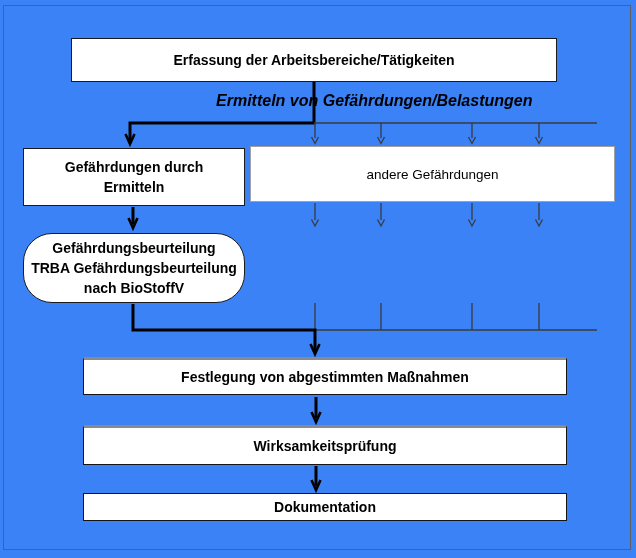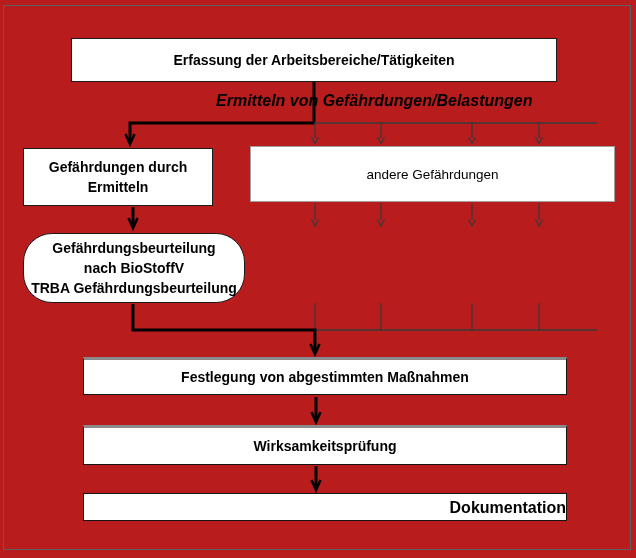--- a/index.html
+++ b/index.html
@@ -1,20 +1,20 @@
 <!DOCTYPE html>
 <html><head>
 <meta charset="utf-8">
 <style>
   html, body { margin: 0; padding: 0; background: #fff; }
   #canvas {
     position: relative;
     width: 636px;
     height: 558px;
-    background: #b91c1c;
+    background: #3b82f6;
     font-family: "Liberation Sans", sans-serif;
     color: #000;
     overflow: hidden;
   }
   #outer-frame {
     position: absolute;
     left: 3px; top: 5px;
     width: 626px; height: 543px;
     border: 1.5px solid #5f5f5f;
     pointer-events: none;
@@ -37,21 +37,21 @@
   }
   .node span { display: block; }
   .black-box { border: 1.6px solid #1a1a1a; font-weight: bold; font-size: 14px; line-height: 20px; }
   .gray-box  { border: 1.2px solid #a0a0a0; font-weight: normal; font-size: 13.5px; line-height: 19px; }
   .wide-box  {
     border: 1.2px solid #141414;
     border-top: 3px solid #8a8a8a;
     font-weight: bold; font-size: 14px;
   }
   .plain-top { border: 1.3px solid #1a1a1a; font-weight: bold; font-size: 14px; }
-  .doc-box   { border: 1.2px solid #141414; font-weight: bold; font-size: 16px; align-items: flex-end; }
+  .doc-box   { border: 1.2px solid #141414; font-weight: bold; font-size: 14px; }
   #flow-label {
     position: absolute;
     left: 216px; top: 92px;
     font-size: 16px;
     font-weight: bold;
     font-style: italic;
     white-space: nowrap;
   }
 </style>
 </head>
@@ -122,33 +122,33 @@
   </svg>
 
   <div id="outer-frame"></div>
 
   <div class="node plain-top" style="left:71px; top:38px; width:486px; height:44px;">
     <span>Erfassung der Arbeitsbereiche/Tätigkeiten</span>
   </div>
 
   <div id="flow-label">Ermitteln von Gefährdungen/Belastungen</div>
 
-  <div class="node black-box" style="left:23px; top:148px; width:190px; height:58px;">
+  <div class="node black-box" style="left:23px; top:148px; width:222px; height:58px;">
     <span>Gefährdungen durch</span>
     <span>Ermitteln</span>
   </div>
 
   <div class="node gray-box" style="left:250px; top:146px; width:365px; height:56px;">
     <span>andere Gefährdungen</span>
   </div>
 
   <div class="node black-box" style="left:23px; top:233px; width:222px; height:70px;border-radius:29px;">
     <span>Gefährdungsbeurteilung</span>
+    <span>TRBA Gefährdungsbeurteilung</span>
     <span>nach BioStoffV</span>
-    <span>TRBA Gefährdungsbeurteilung</span>
   </div>
 
 
   <div class="node wide-box" style="left:83px; top:425px; width:484px; height:40px;">
     <span>Wirksamkeitsprüfung</span>
   </div>
 
   <div class="node wide-box" style="left:83px; top:357px; width:484px; height:38px;">
     <span>Festlegung von abgestimmten Maßnahmen</span>
   </div>

